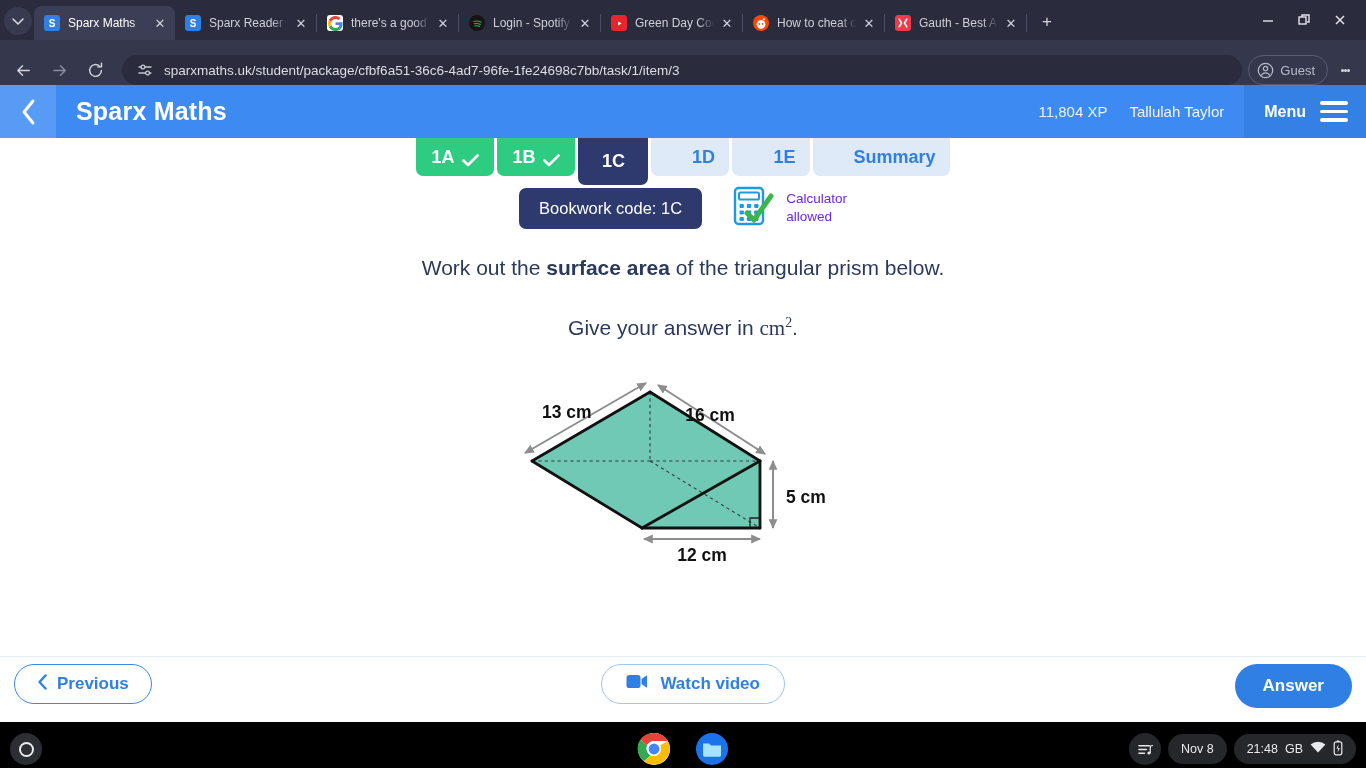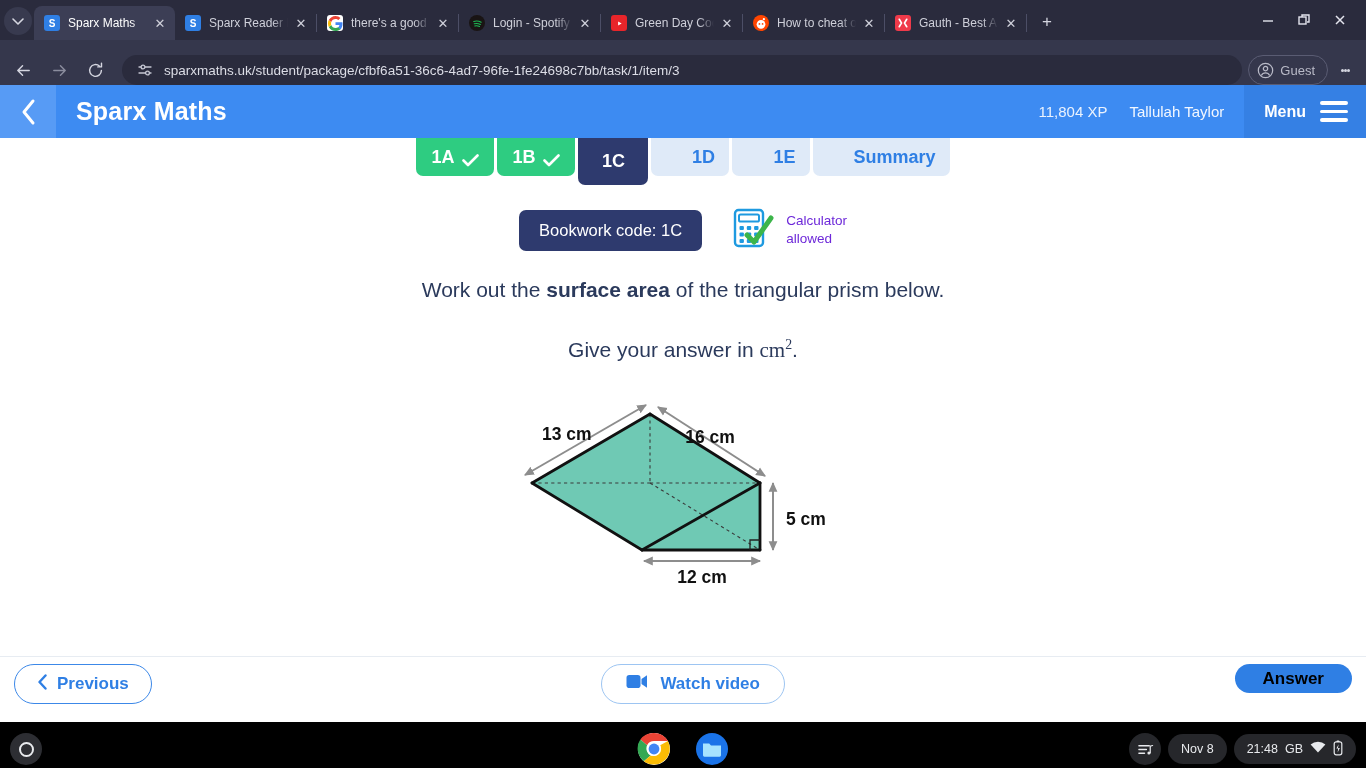--- a/index.html
+++ b/index.html
@@ -129,21 +129,21 @@
   }
   .ttab.done { background: #2ecc81; color: #fff; }
   .ttab.current { background: #2e3a6e; color: #fff; height: 47px; min-width: 70px; }
   .ttab.todo { background: #dfeaf8; color: #2f7fe4; padding-left: 40px; }
   .ttab .tick { width: 17px; height: 12px; position: relative; }
 
   .content { text-align: center; }
 
   .bookrow {
     display: flex; justify-content: center; align-items: center;
-    gap: 30px; margin-top: 22px;
+    gap: 30px; 
   }
   .bookcode {
     background: #2e3a6e; color: #fff; border-radius: 7px;
     padding: 11px 20px; font-size: 16.5px;
   }
   .calcwrap { display: flex; align-items: center; gap: 10px; }
   .calclabel { text-align: left; color: #6d28d9; font-size: 13.5px; line-height: 1.35; }
 
   .qtext {
     font-size: 21px; color: #2b3a5c; margin-top: 25px;
@@ -171,22 +171,22 @@
     font-size: 17px; font-weight: bold;
   }
   .btn-watch {
     border: 1.5px solid #9dc5f2; color: #2f7fe4; background: #fff;
     border-radius: 22px; height: 40px; padding: 0 24px;
     display: flex; align-items: center; gap: 11px;
     font-size: 17px; font-weight: bold;
     margin: 0 auto;
   }
   .btn-answer {
-    background: #2f7fe4; color: #000000; border: none;
-    border-radius: 22px; height: 29px; padding: 0 28px;
+    background: #2f7fe4; color: #ffffff; border: none;
+    border-radius: 22px; height: 44px; padding: 0 28px;
     display: flex; align-items: center;
     font-size: 17px; font-weight: bold;
   }
 
   
   .shelf {
     height: 54px; background: #000; display: flex; align-items: center;
     position: relative; padding: 0 10px;
   }
   .launcher {

